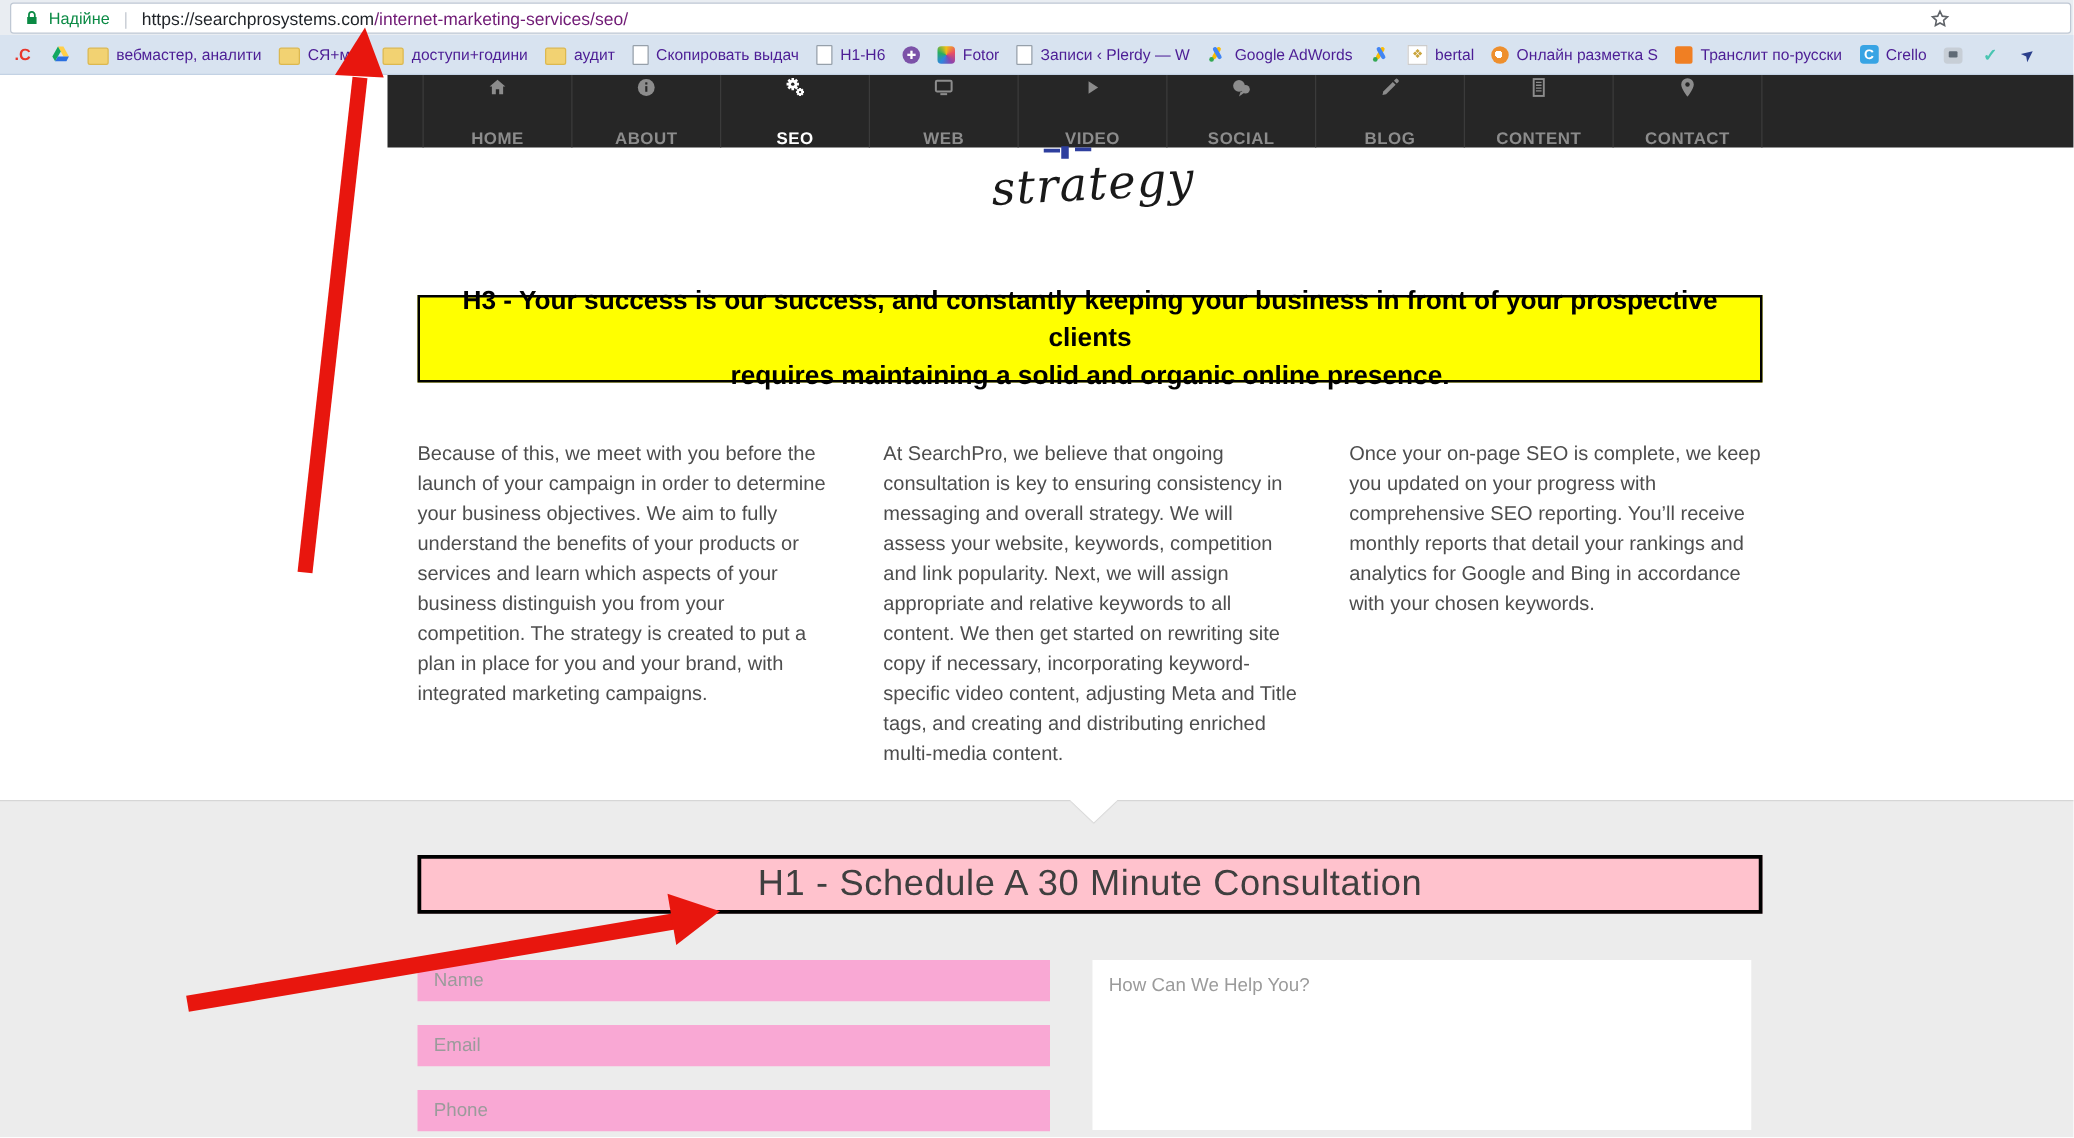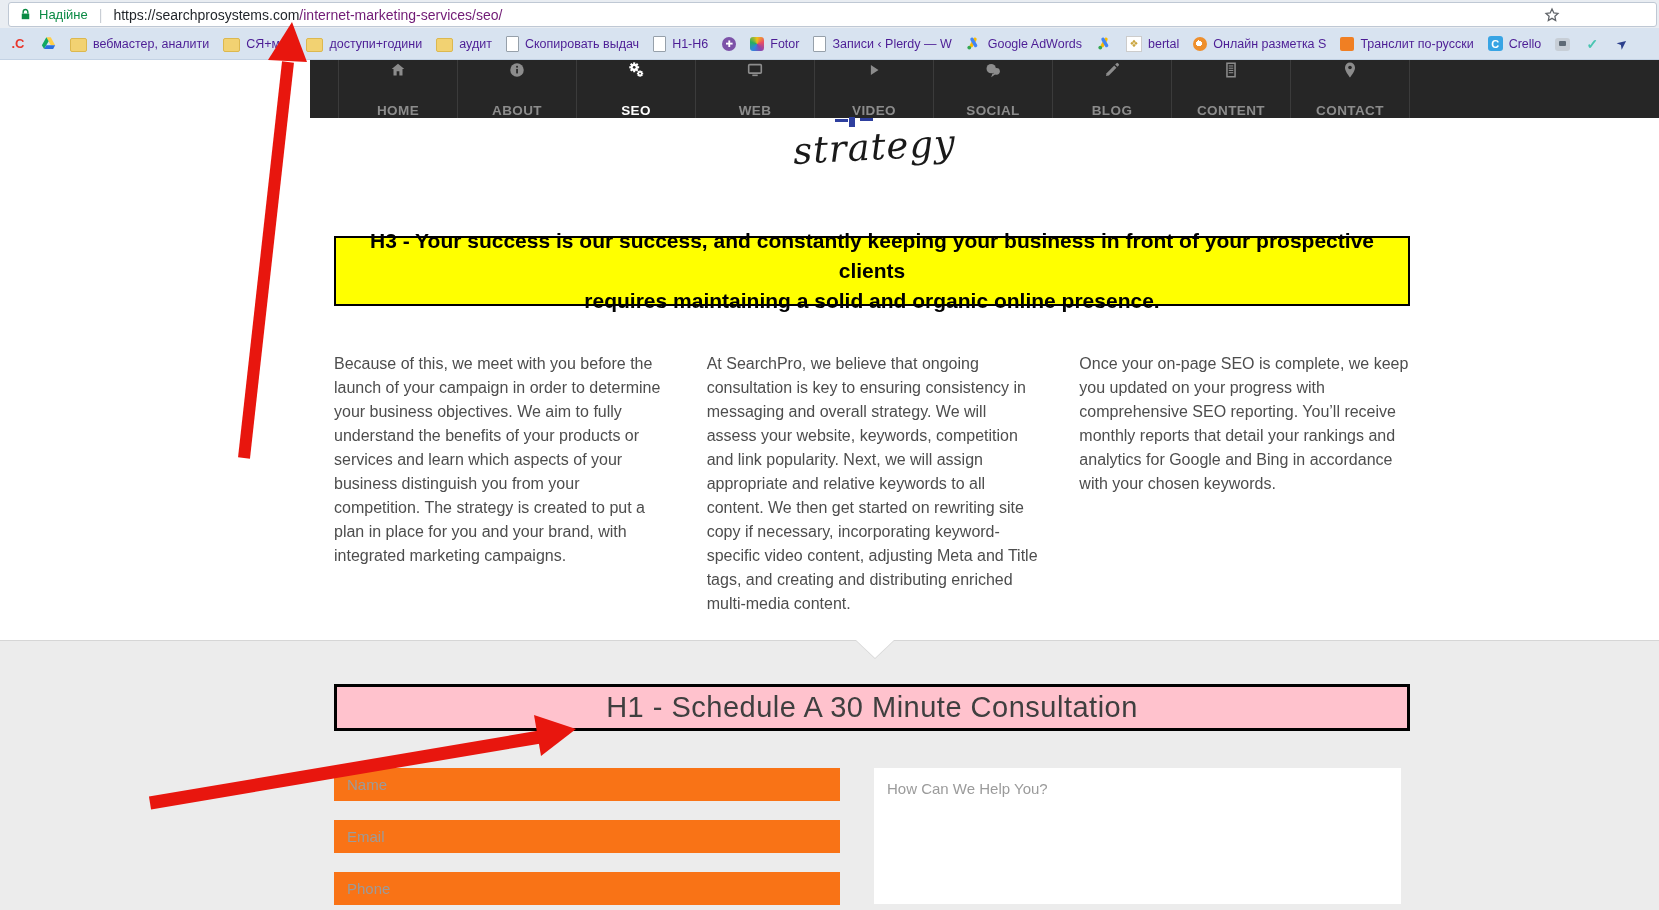--- a/index.html
+++ b/index.html
@@ -75,21 +75,21 @@
   .col{flex:1;font-size:16px;line-height:24px;color:#4d4d4d;}
 
   
   .gray-section{position:absolute;left:0;top:640px;width:1659px;height:270px;background:#ececec;
                 border-top:1px solid #d6d6d6;box-sizing:border-box;}
   .notch{position:absolute;left:856px;top:640px;width:0;height:0;
          border-left:19px solid transparent;border-right:19px solid transparent;border-top:18px solid #fff;
          filter:drop-shadow(0 1px 0 #d6d6d6);}
 
   
-  .fld{position:absolute;background:#f97316;border:none;outline:none;font-family:"Liberation Sans",sans-serif;
+  .fld{position:absolute;background:#f9a8d4;border:none;outline:none;font-family:"Liberation Sans",sans-serif;
        font-size:15px;color:#333;padding:0 13px;box-sizing:border-box;}
   .fld::placeholder,.msg::placeholder{color:#9b9b9b;opacity:1;}
   .f-name{left:334px;top:768px;width:506px;height:33px;}
   .f-email{left:334px;top:820px;width:506px;height:33px;}
   .f-phone{left:334px;top:872px;width:506px;height:33px;}
   .msg{position:absolute;left:874px;top:768px;width:527px;height:136px;background:#fff;border:none;outline:none;
        resize:none;font-family:"Liberation Sans",sans-serif;font-size:15px;color:#333;
        padding:12px 13px;box-sizing:border-box;}
 
   .annot{position:absolute;left:0;top:0;pointer-events:none;z-index:60;}

